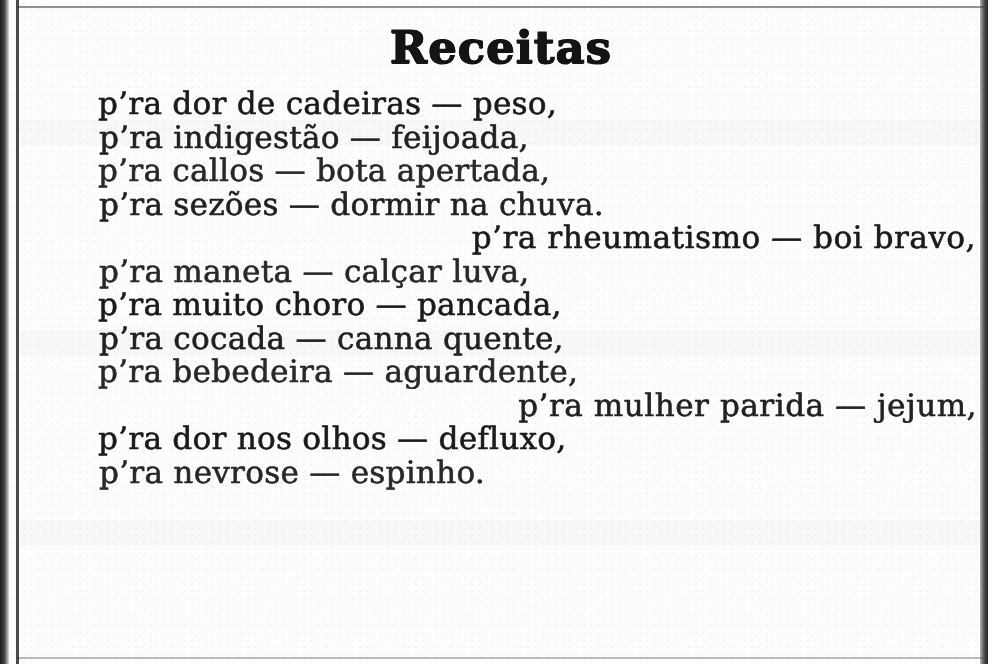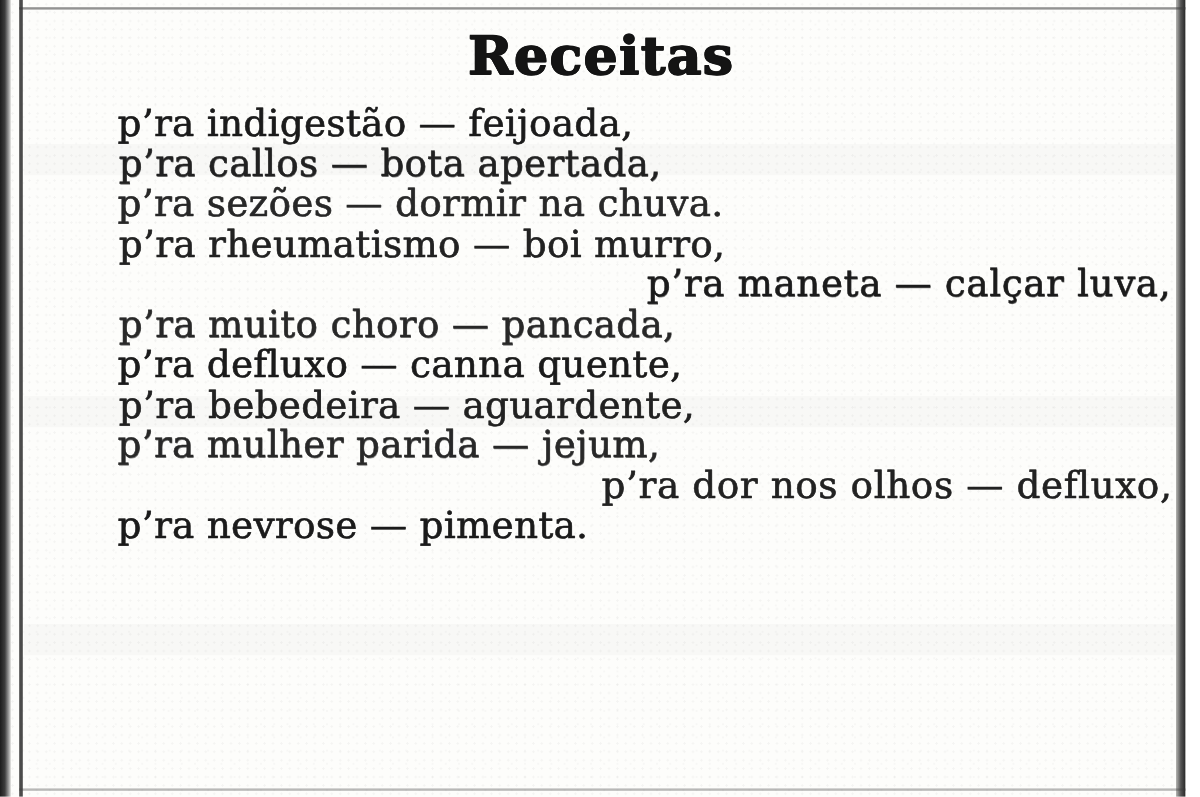--- a/index.html
+++ b/index.html
@@ -127,26 +127,27 @@
   <div class="rule-top"></div>
   <div class="rule-bottom"></div>
 
   <div class="smudge s1"></div>
   <div class="smudge s2"></div>
   <div class="smudge s3"></div>
 
   <div id="content">
     <h1 class="title">Receitas</h1>
     <ul class="lines">
+      <li class="line">p’ra dor de cadeiras — peso,</li>
       <li class="line">p’ra indigestão — feijoada,</li>
       <li class="line">p’ra callos — bota apertada,</li>
       <li class="line">p’ra sezões — dormir na chuva.</li>
-      <li class="line">p’ra rheumatismo — boi murro,</li>
+      <li class="line">p’ra rheumatismo — boi bravo,</li>
       <li class="line">p’ra maneta — calçar luva,</li>
       <li class="line">p’ra muito choro — pancada,</li>
-      <li class="line">p’ra defluxo — canna quente,</li>
+      <li class="line">p’ra cocada — canna quente,</li>
       <li class="line">p’ra bebedeira — aguardente,</li>
       <li class="line">p’ra mulher parida — jejum,</li>
       <li class="line">p’ra dor nos olhos — defluxo,</li>
-      <li class="line">p’ra nevrose — pimenta.</li>
+      <li class="line">p’ra nevrose — espinho.</li>
     </ul>
   </div>
 </div>
 
 </body></html>

